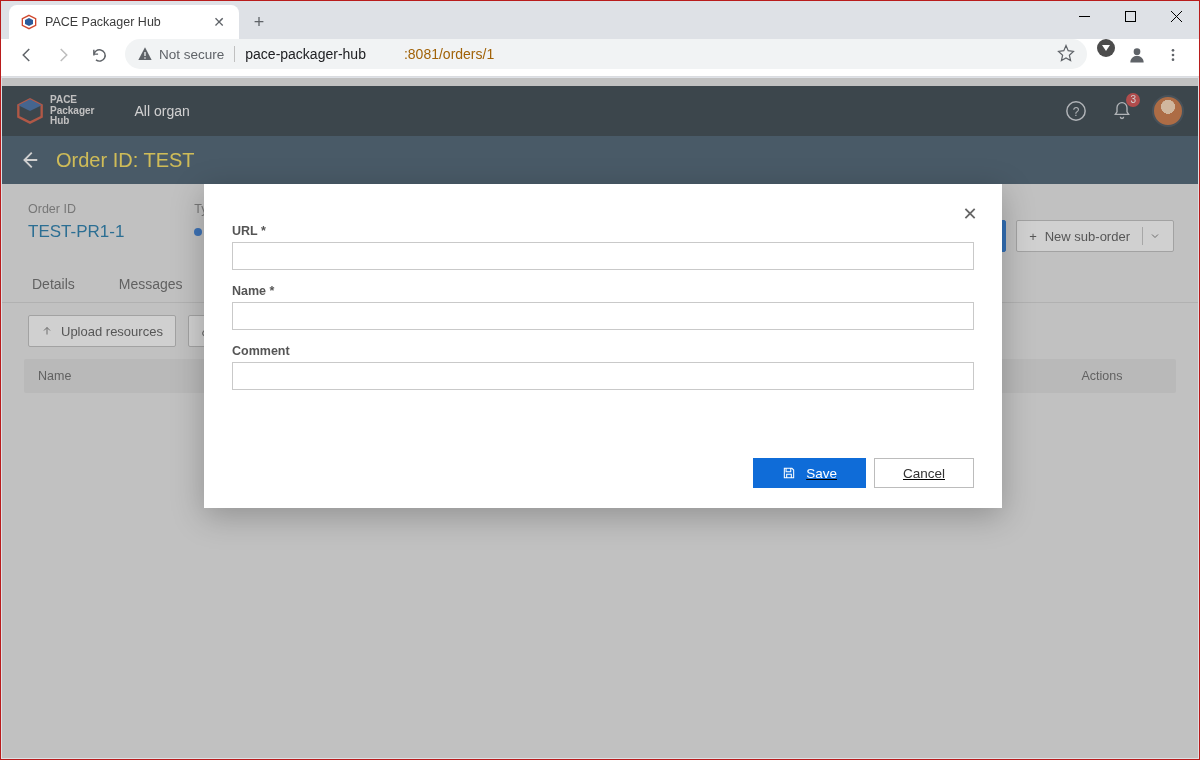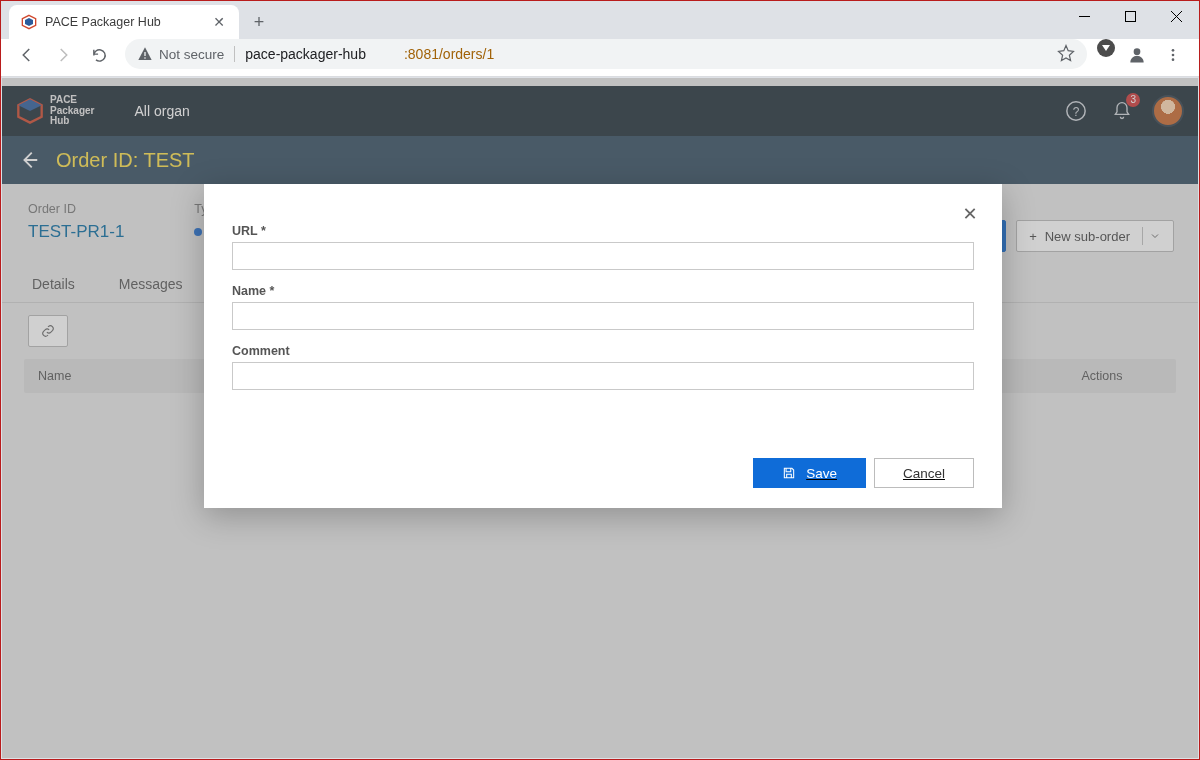--- a/index.html
+++ b/index.html
@@ -241,20 +241,26 @@
       </div>
     </div>
 
     <div class="order-tabs">
       <div class="order-tab">Details</div>
       <div class="order-tab">Messages</div>
     </div>
 
     <div class="toolbar-row">
       <div class="btn">
+        <svg width="12" height="12" viewBox="0 0 24 24">
+            <path d="M12 19V5M6 11l6-6 6 6" fill="none" stroke="#666" stroke-width="2"></path>
+          </svg>
+        <span>Upload resources</span>
+      </div>
+      <div class="btn">
         <svg width="14" height="14" viewBox="0 0 24 24">
             <path d="M10 14a5 5 0 0 0 7 0l3-3a5 5 0 0 0-7-7l-1 1M14 10a5 5 0 0 0-7 0l-3 3a5 5 0 0 0 7 7l1-1" fill="none" stroke="#666" stroke-width="1.8"></path>
           </svg>
       </div>
     </div>
 
     <div class="table-head">
       <div class="th-name">Name</div>
       <div class="th-actions">Actions</div>
     </div>

